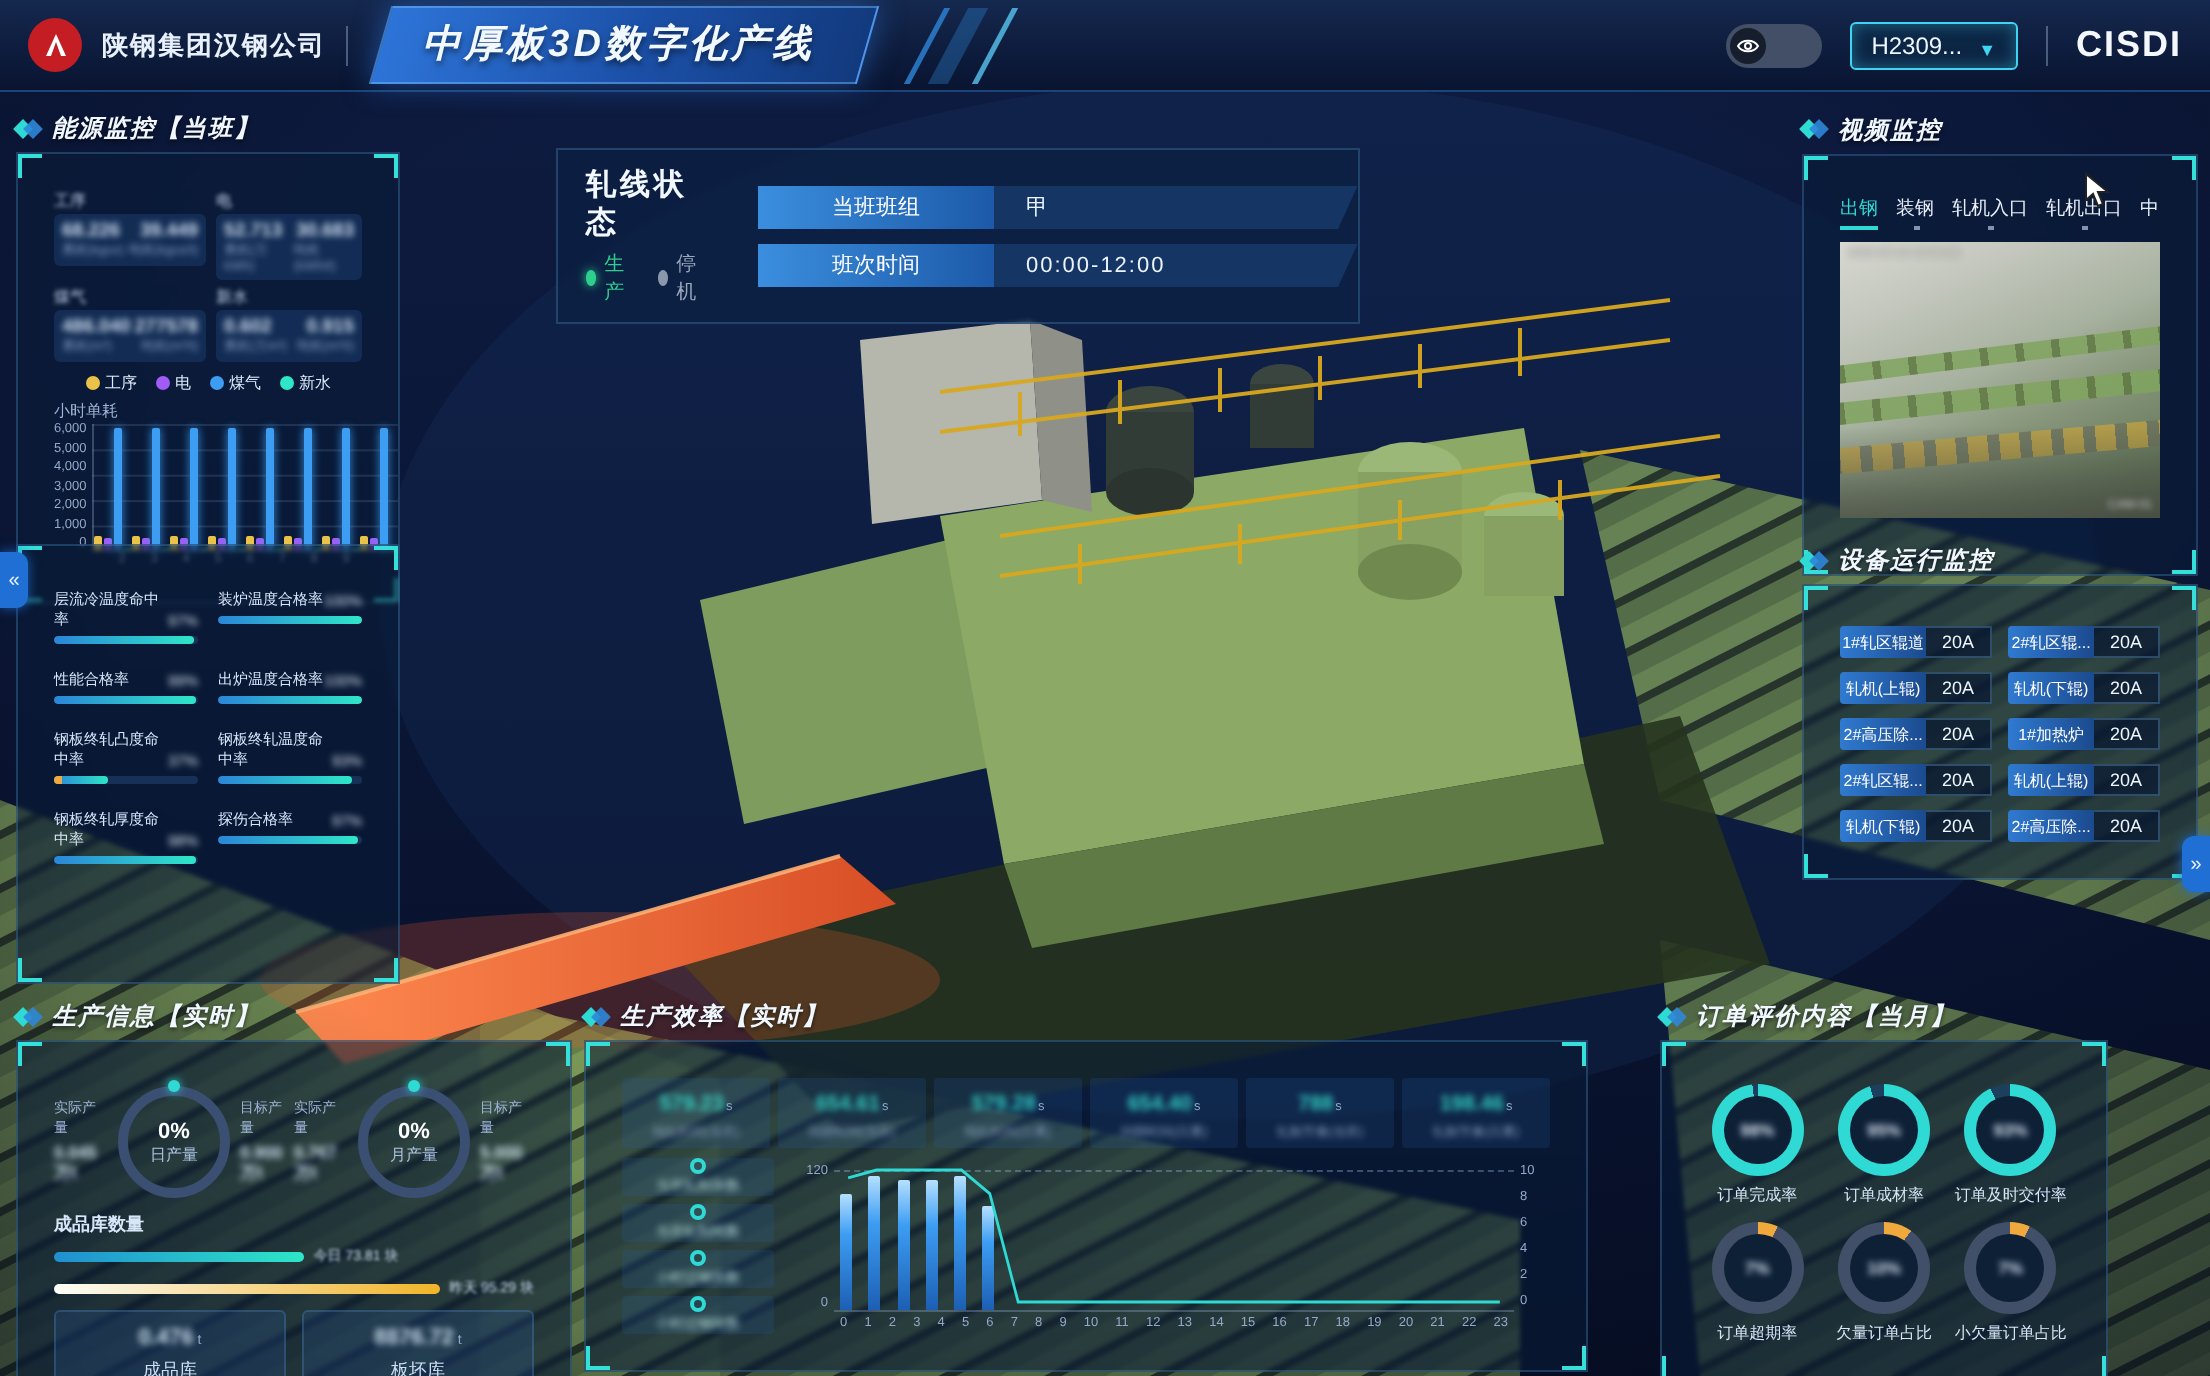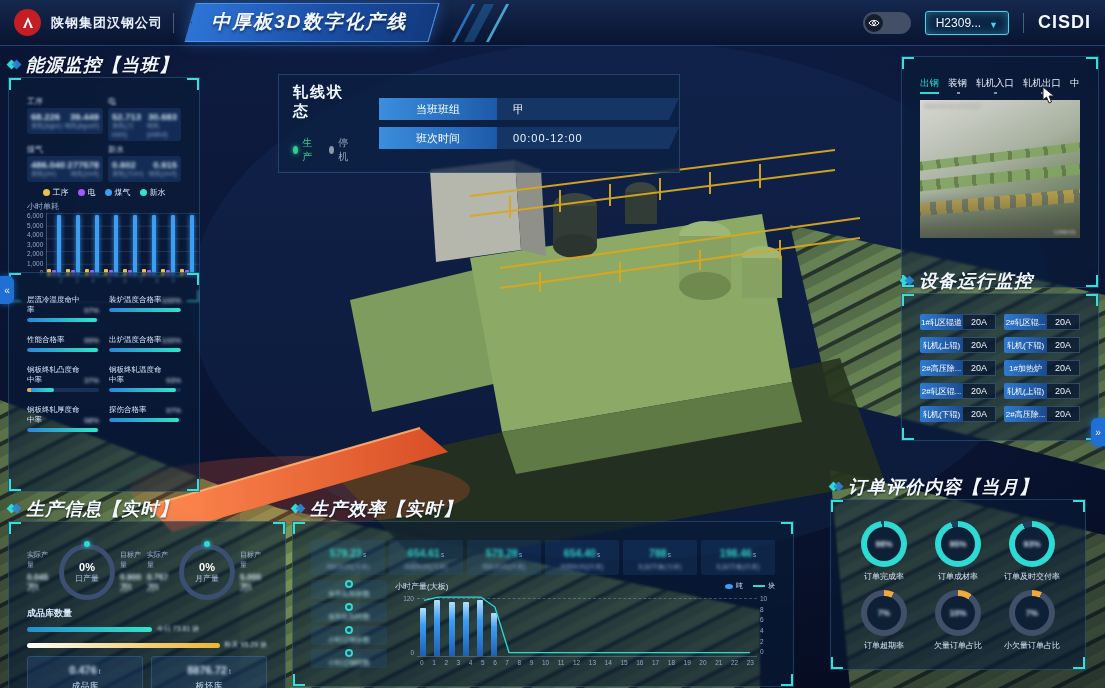--- a/index.html
+++ b/index.html
@@ -43,21 +43,21 @@
     background:#161d2d; display:flex; align-items:center; justify-content:center; }
   .dropdown { display:flex; align-items:flex-end; gap:8px; padding:4px 10px; min-width:84px;
     border:1px solid #3fd4f0; border-radius:3px; background:rgba(12,39,70,.9);
     color:#eef6ff; font-size:12px; cursor:pointer; box-shadow:0 0 8px rgba(63,212,240,.4) inset; }
   .dropdown .caret { color:#3fd4f0; font-size:9px; }
   .cisdi { color:#f4f8fd; font-size:18px; font-weight:800; letter-spacing:1px; }
 
   
   .panel { position:absolute; z-index:20; display:flex; flex-direction:column; }
   .ptitle { display:flex; align-items:center; gap:6px; height:18px; margin-bottom:3px; }
-  .ptitle .txt { color:#f0f7ff; font-size:18px; font-weight:bold; font-style:italic;
+  .ptitle .txt { color:#f0f7ff; font-size:12px; font-weight:bold; font-style:italic;
     letter-spacing:1px; text-shadow:0 1px 2px rgba(0,0,0,.6); white-space:nowrap;text-align:right; }
   .dico { position:relative; width:12px; height:12px; flex:0 0 auto; }
   .dico::before, .dico::after { content:''; position:absolute; width:7px; height:7px; transform:rotate(45deg); }
   .dico::before { left:0; top:2px; background:#2fd9d4; }
   .dico::after  { left:5px; top:2px; background:#2e86d8; opacity:.9; }
   .pbox { flex:1; position:relative; background:rgba(9,27,55,.58);
     border:1px solid rgba(90,160,220,.28); padding:18px; backdrop-filter:blur(1px);
     background-image:
       linear-gradient(#35e0d8,#35e0d8),linear-gradient(#35e0d8,#35e0d8),
       linear-gradient(#35e0d8,#35e0d8),linear-gradient(#35e0d8,#35e0d8),
@@ -104,21 +104,21 @@
   .qitem .qp { color:#eef6ff; font-size:7.5px; }
   .qtrack { height:4px; background:rgba(26,52,92,.9); border-radius:2px; overflow:hidden; position:relative; }
   .qfill { height:100%; background:linear-gradient(90deg,#2b86d8,#2ee6c8); border-radius:2px; }
   .qitem.marker .qtrack::before { content:''; position:absolute; left:0; top:0; width:4px; height:4px;
     background:#f0a93c; z-index:2; }
 
   
   #linestatus { left:278px; top:74px; width:402px; height:72px; }
   #linestatus .pbox { display:flex; align-items:center; gap:14px; padding:8px 14px;
     background:rgba(12,32,66,.78); }
-  .ls-left { display:flex; flex-direction:column; gap:15px; }
+  .ls-left { display:flex; flex-direction:column; gap:4px; }
   .ls-title { color:#f2f8ff; font-size:15px; font-weight:bold; letter-spacing:2px; }
   .ls-legend { display:flex; gap:14px; }
   .ls-legend .li { display:flex; align-items:center; gap:4px; font-size:10px; }
   .ls-legend .dot { width:8px; height:8px; border-radius:50%; }
   .ls-prod { color:#2ecf8e; } .ls-prod .dot { background:#2ecf8e; box-shadow:0 0 5px #2ecf8e; }
   .ls-stop { color:#9aa7bd; } .ls-stop .dot { background:#8b97ab; }
   .ls-div { width:2px; height:42px; background:linear-gradient(180deg,transparent,#3fa0e8,transparent); }
   .ls-right { flex:1; display:flex; flex-direction:column; gap:7px; }
   .badge { display:flex; height:22px; width:300px; align-self:flex-end;
     clip-path:polygon(0 0,100% 0,calc(100% - 10px) 100%,0 100%); }
@@ -218,21 +218,21 @@
     display:flex; justify-content:space-between; align-items:flex-end; }
   .hbars .bar { width:6px; background:linear-gradient(180deg,#b5e0ff,#3d9df2 35%,#1c5fb4);
     border-radius:1px 1px 0 0; }
   .hline { position:absolute; left:0; top:0; width:100%; height:100%; }
   .hxax { height:11px; display:flex; justify-content:space-between; padding:2px 3px 0; }
   .hxax span { color:#93a9c9; font-size:6.5px; }
   .hrax { width:18px; display:flex; flex-direction:column; justify-content:space-between;
     align-items:flex-start; padding:4px 0 12px 3px; }
 
   
-  #orders { left:830px; top:478px; width:256px; height:182px; }
+  #orders { left:830px; top:500px; width:224px; height:182px; }
   .ogrid { display:grid; grid-template-columns:repeat(3,1fr); gap:8px 4px; padding-top:3px; }
   .ocell { display:flex; flex-direction:column; align-items:center; gap:4px; }
   .oring { position:relative; width:46px; height:46px; border-radius:50%; }
   .oring .hole { position:absolute; inset:6px; border-radius:50%; background:#0d2036; }
   .oring .oval { position:absolute; inset:0; display:flex; align-items:center;
     justify-content:center; color:#eaf3ff; font-size:8.5px; font-weight:bold; z-index:2; }
   .olabel { color:#d7e6f8; font-size:8px; white-space:nowrap; }
 
   
   .handle { position:absolute; z-index:25; width:14px; height:28px; background:#1f6fd4;
@@ -600,20 +600,24 @@
         </div>
         <div class="badge">
           <span class="blabel">班次时间</span>
           <span class="bvalue">00:00-12:00</span>
         </div>
       </div>
     </div>
   </section>
 
   <section class="panel" id="video">
+    <div class="ptitle">
+      <span class="dico"></span>
+      <span class="txt">视频监控</span>
+    </div>
     <div class="pbox">
       <div class="vtabs">
         <span class="vtab active">出钢</span>
         <span class="vtab">装钢</span>
         <span class="vtab">轧机入口</span>
         <span class="vtab">轧机出口</span>
         <span class="vtab">中间冷</span>
 
       </div>
       <div class="vthumb">
@@ -781,33 +785,20 @@
           <div class="fmini">
               <span class="mdot"></span>
               <span class="mv bl">小时过钢块数</span>
             </div>
           <div class="fmini">
               <span class="mdot"></span>
               <span class="mv bl">小时过钢吨数</span>
             </div>
         </div>
         <div class="hwrap">
-          <div class="hhead">
-            <span class="hlabel">小时产量(大板)</span>
-            <div class="hlegend">
-              <span class="li">
-                  <span class="dotb"></span>
-                  <span>吨</span>
-                </span>
-              <span class="li">
-                  <span class="linet"></span>
-                  <span>块</span>
-                </span>
-            </div>
-          </div>
           <div class="hmain">
             <div class="hlax">
                 <span>120</span>
                 <span>0</span>
               </div>
             <div class="hplotcol">
               <div class="hplot">
                 <div class="hbars">
                     <div class="bar" style="height: 83.3333%;"></div>
                     <div class="bar" style="height: 95.8333%;"></div>

